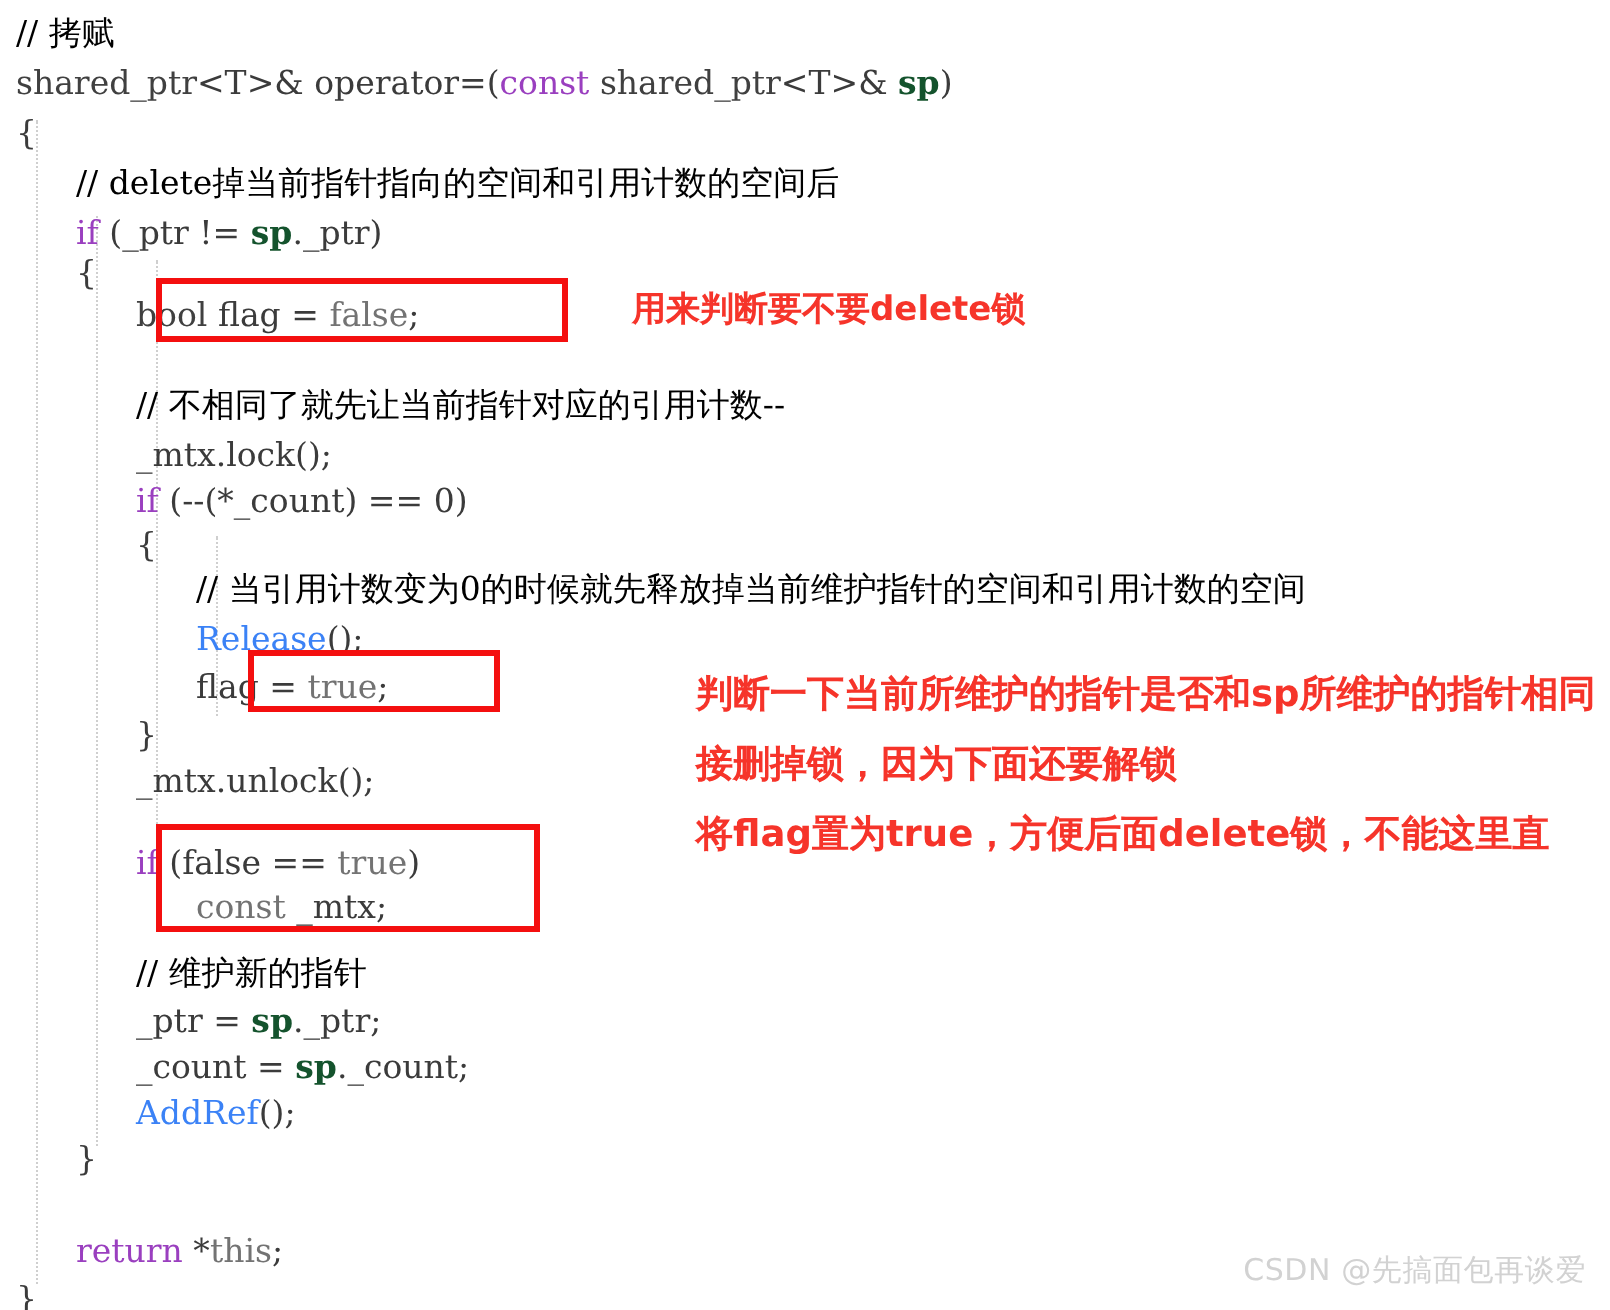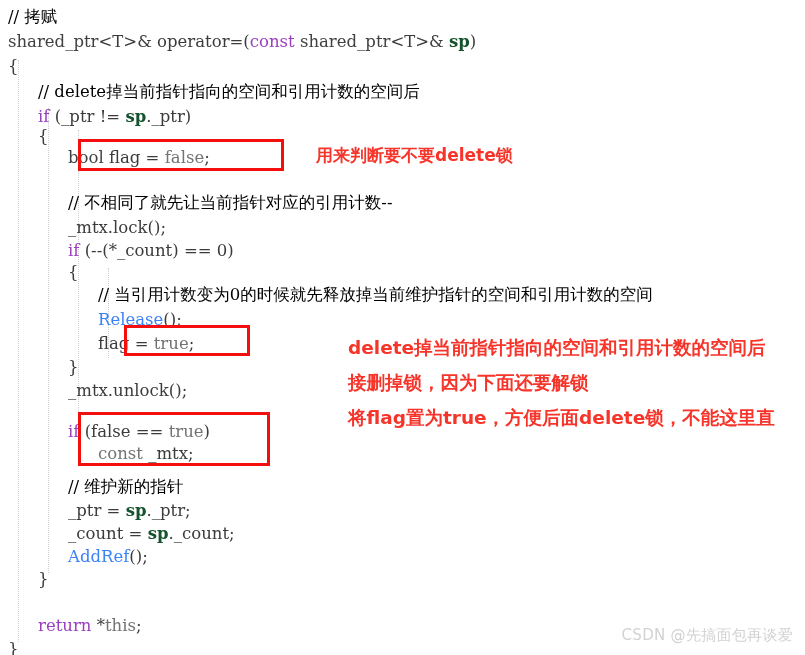--- a/index.html
+++ b/index.html
@@ -127,16 +127,16 @@
       <div class="code-line" style="top: 637px; padding-left: 8px;"><span class="seg t-plain">}</span></div>
     </div>
   <div id="highlight-boxes">
       <div class="red-box" style="left: 78px; top: 139px; width: 206px; height: 32px;"></div>
       <div class="red-box" style="left: 124px; top: 325px; width: 126px; height: 31px;"></div>
       <div class="red-box" style="left: 78px; top: 412px; width: 192px; height: 54px;"></div>
     </div>
 
   <div class="annot" id="annot-flag" style="left: 316px; top: 144px;">用来判断要不要delete锁</div>
 
-  <div class="annot annot-big" id="annot-delete" style="left: 348px; top: 330px;"><div>delete掉当前指针指向的空间和引用计数的空间后</div><div>接删掉锁，因为下面还要解锁</div><div>将flag置为true，方便后面delete锁，不能这里直</div></div>
+  <div class="annot annot-big" id="annot-delete" style="left: 348px; top: 330px;"><div>判断一下当前所维护的指针是否和sp所维护的指针相同</div><div>接删掉锁，因为下面还要解锁</div><div>将flag置为true，方便后面delete锁，不能这里直</div></div>
 
   <div id="watermark">CSDN @先搞面包再谈爱</div>
 </div>
 
 </body></html>

